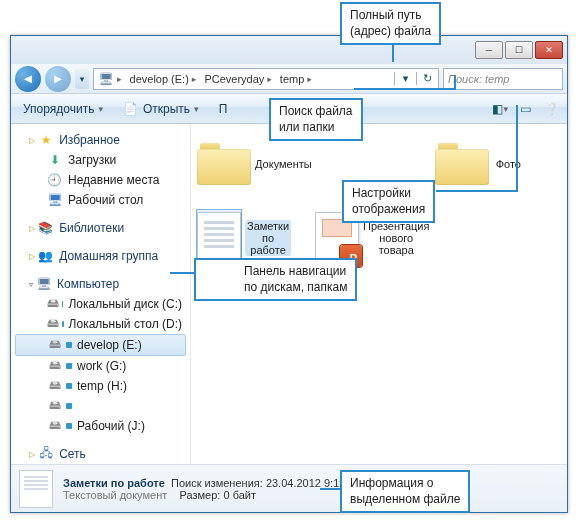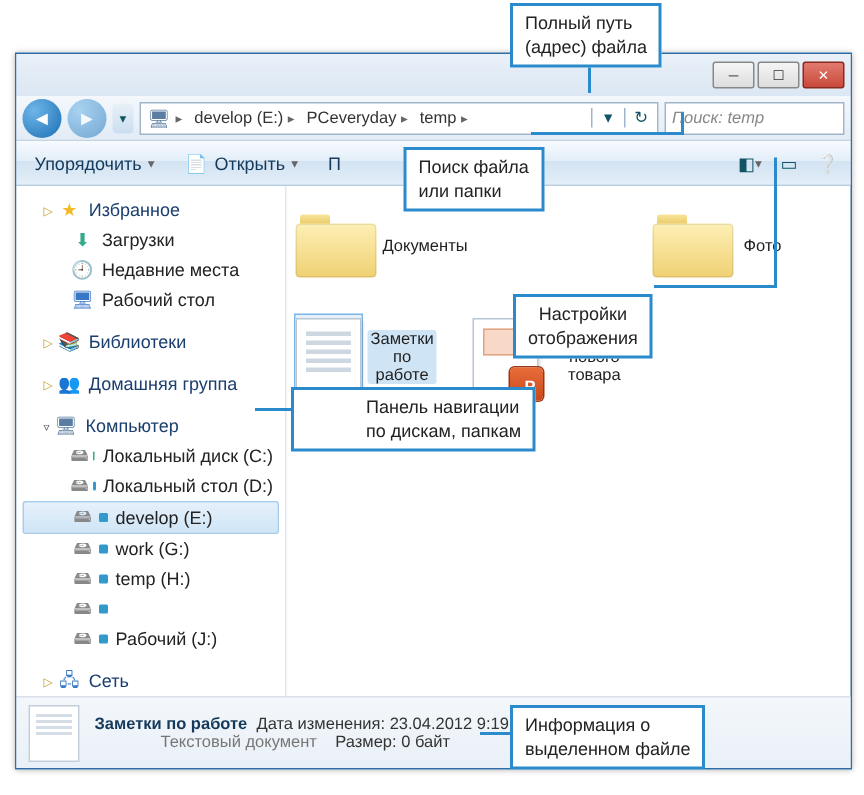--- a/index.html
+++ b/index.html
@@ -58,39 +58,39 @@
   .doc::before { content: ""; position: absolute; top: 8px; left: 6px; right: 6px; height: 3px; background: #cdd7e1; box-shadow: 0 6px 0 #cdd7e1, 0 12px 0 #cdd7e1, 0 18px 0 #cdd7e1, 0 24px 0 #cdd7e1; }
   .ppt { width: 44px; height: 52px; background: #fff; border: 1px solid #b8c6d4; position: relative; box-shadow: 1px 1px 2px rgba(0,0,0,.15); }
   .ppt::before { content:""; position:absolute; right:-4px; bottom:-4px; width:22px; height:22px; background: linear-gradient(#e86b3a,#c84a1b); border-radius:3px; box-shadow:0 0 0 1px #9a3815; }
   .ppt::after { content:"P"; position:absolute; right:1px; bottom:-1px; font-size:11px; font-weight:bold; color:#fff; }
   .ppt .slide { position:absolute; top:6px; left:6px; right:6px; height:18px; background:#f8d9c8; border:1px solid #e0a581; }
 
   .status { height: 48px; border-top: 1px solid #d7e0ea; background: linear-gradient(#f3f7fb,#e9f0f7); display: flex; align-items: center; padding: 4px 8px; gap: 10px; font-size: 11px; color: #555; }
   .sthumb { width: 34px; height: 38px; background: #fff; border: 1px solid #c3cedb; position: relative; }
   .sthumb::before { content:""; position:absolute; top:5px; left:4px; right:4px; height:2px; background:#d4dce6; box-shadow:0 4px 0 #d4dce6, 0 8px 0 #d4dce6, 0 12px 0 #d4dce6; }
   .stext b { color:#14395a; font-weight:600; }
-  .stext .sub { color:#777;margin-left:44px; }
+  .stext .sub { color:#777; }
   .kv { color:#777; }
   .kv span { color:#333; }
 
   .tri { color:#c0a030; font-size:8px; margin-right:-2px; }
 </style>
 </head>
 <body>
 
 <div class="callout" style="left:340px;top:2px;"><span style="white-space:pre-line">Полный путь
 (адрес) файла</span></div>
 <div class="callout-line" style="left:392px;top:42px;width:2px;height:20px;"></div>
 
 <div class="callout" style="left:269px;top:98px;"><span style="white-space:pre-line">Поиск файла
 или папки</span></div>
 <div class="callout-line" style="left:354px;top:88px;width:100px;height:2px;"></div>
 <div class="callout-line" style="left:454px;top:75px;width:2px;height:15px;"></div>
 
-<div class="callout" style="left:342px;top:196px;text-align:center;"><span style="white-space:pre-line">Настройки
+<div class="callout" style="left:342px;top:180px;"><span style="white-space:pre-line">Настройки
 отображения</span></div>
 <div class="callout-line" style="left:436px;top:190px;width:80px;height:2px;"></div>
 <div class="callout-line" style="left:516px;top:105px;width:2px;height:87px;"></div>
 
 <div class="callout" style="left:194px;top:258px;padding-left:48px;"><span style="white-space:pre-line">Панель навигации
 по дискам, папкам</span></div>
 <div class="callout-line" style="left:170px;top:272px;width:24px;height:2px;"></div>
 
 <div class="callout" style="left:340px;top:470px;"><span style="white-space:pre-line">Информация о
 выделенном файле</span></div>
@@ -270,18 +270,18 @@
             </div>
           <div class="lbl">Презентация нового товара</div>
         </div>
       </div>
     </div>
   </div>
 
   <div class="status">
     <div class="sthumb"></div>
     <div class="stext">
-      <div><b>Заметки по работе</b> &nbsp;<span class="kv"><span>Дата изменения:</span> <span>23.04.2012 9:19</span></span></div>
+      <div><b>Заметки по работе</b> &nbsp;<span class="kv"><span>Поиск изменения:</span> <span>23.04.2012 9:19</span></span></div>
       <div><span class="sub">Текстовый документ</span> &nbsp;&nbsp;&nbsp;<span class="kv"><span>Размер:</span> <span>0 байт</span></span></div>
     </div>
   </div>
 
 </div>
 
 </body></html>

